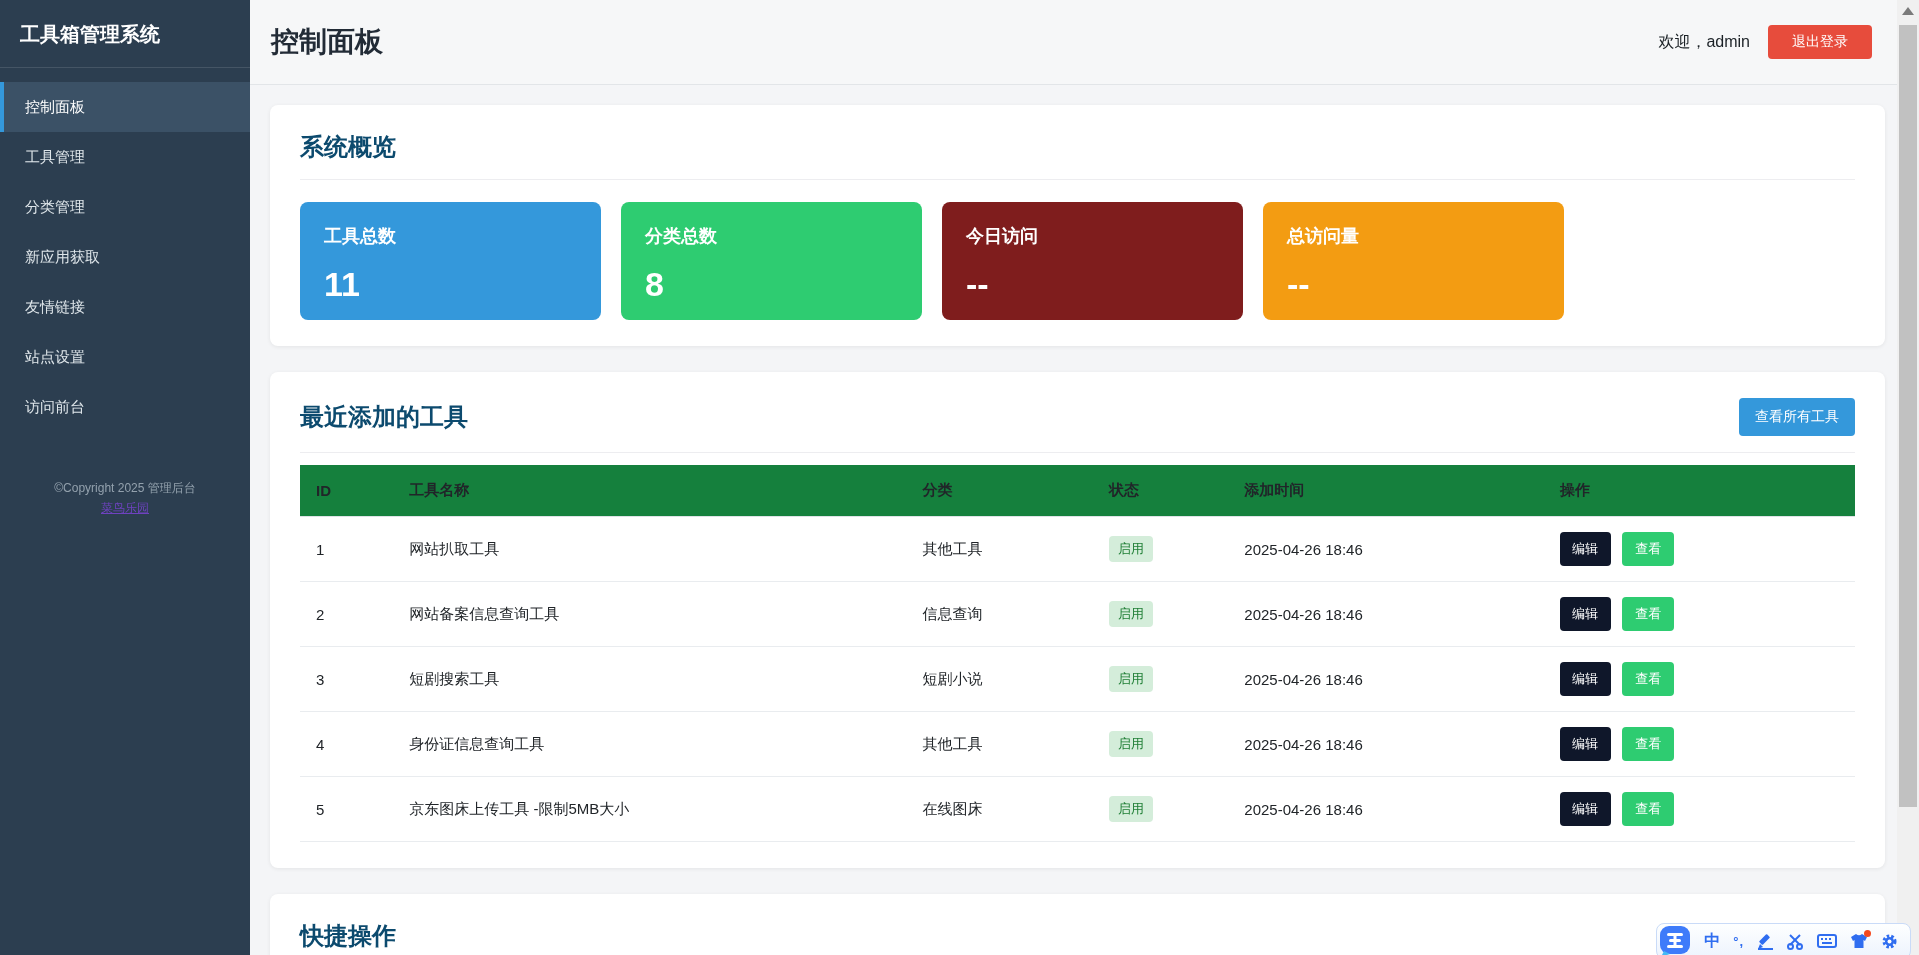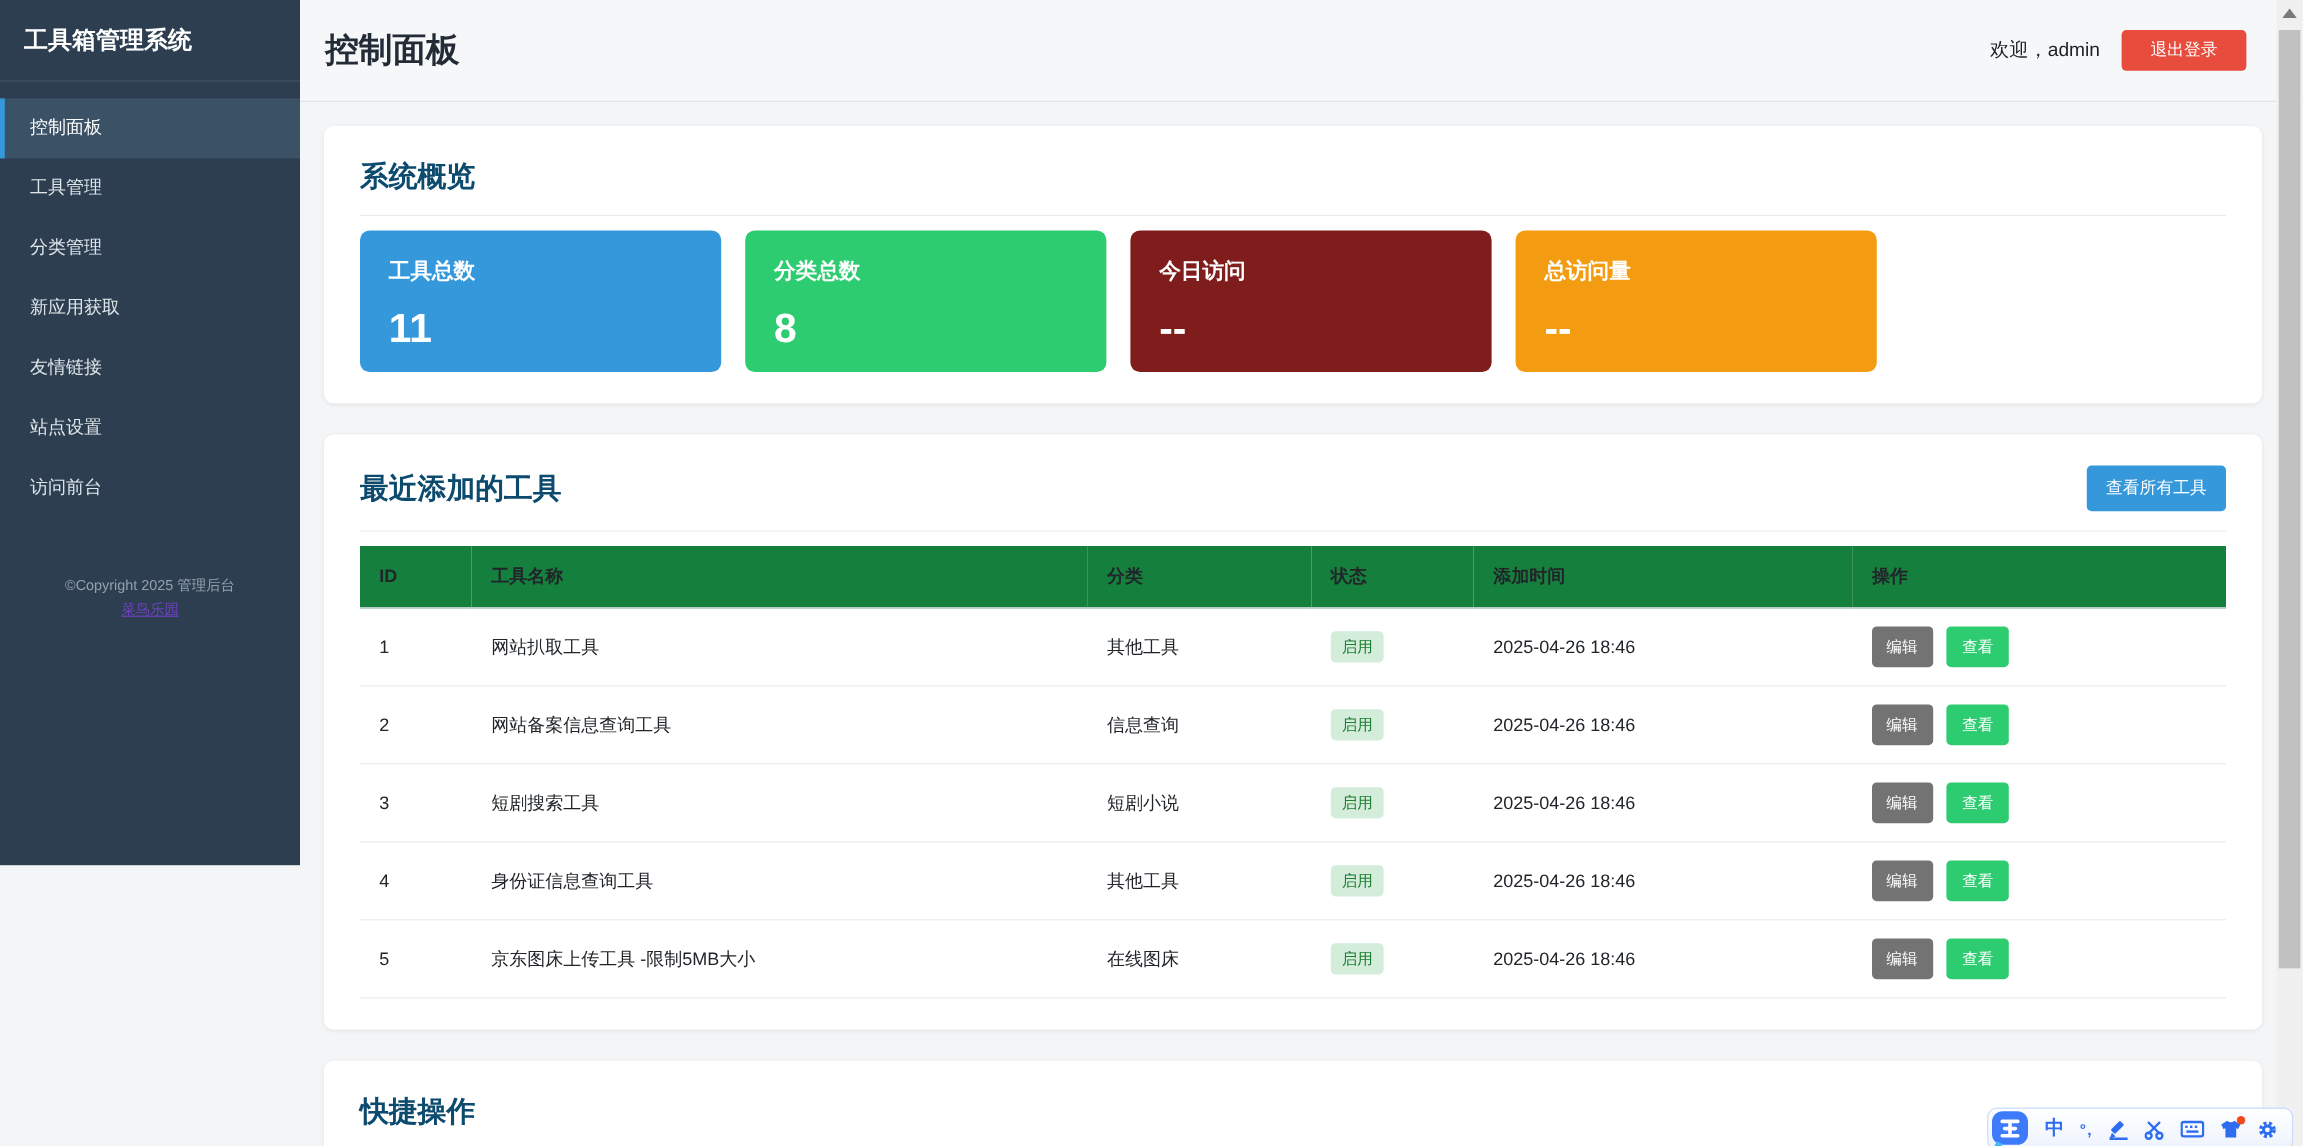--- a/index.html
+++ b/index.html
@@ -6,21 +6,21 @@
   html,body { width:1919px; height:955px; overflow:hidden; }
   body {
     font-family: "Liberation Sans", "DejaVu Sans", sans-serif;
     background:#f4f5f7;
     display:flex;
     position:relative;
     color:#212529;
   }
   
   .sidebar {
-    width:250px; height:721px; background:#2c3e50; flex-shrink:0;
+    width:250px; height:955px; background:#2c3e50; flex-shrink:0;
     display:flex; flex-direction:column;
   }
   .sidebar-title {
     height:68px; line-height:68px; padding-left:20px;
     color:#ffffff; font-size:20px; font-weight:bold;
     border-bottom:1px solid rgba(255,255,255,0.12);
   }
   .menu { margin-top:14px; }
   .menu-item {
     height:50px; line-height:50px; padding-left:21px;
@@ -48,21 +48,21 @@
   }
   .content { padding:20px 34px 0 20px; flex:1; overflow:hidden; }
   .card {
     background:#ffffff; border-radius:8px;
     box-shadow:0 1px 4px rgba(0,0,0,0.07);
     padding:26px 30px; margin-bottom:26px;
   }
   .card-title { font-size:24px; font-weight:bold; color:#0c4a6e; }
   .card-hr { border:none; border-top:1px solid #ededf0; margin:16px 0 0 0; }
   
-  .stats-row { display:flex; gap:20px; margin-top:12px; }
+  .stats-row { display:flex; gap:20px; margin-top:22px; }
   .stat-card {
     width:301px; height:118px; border-radius:8px; color:#ffffff;
     padding:22px 24px; cursor:default;
   }
   .stat-label { font-size:18px; font-weight:bold; }
   .stat-value { font-size:34px; font-weight:bold; margin-top:17px; }
   
   .card-header-row { display:flex; align-items:center; justify-content:space-between; }
   .view-all-btn {
     background:#3498db; color:#fff; border:none; border-radius:4px;
@@ -77,21 +77,21 @@
   .col-id{width:6%;} .col-name{width:33%;} .col-cat{width:12%;}
   .col-status{width:8.7%;} .col-time{width:20.3%;} .col-action{width:20%;}
   .badge-enabled {
     display:inline-block; background:#d4edda; color:#1e7e34;
     padding:4px 9px; border-radius:4px; font-size:13px;
   }
   .btn-edit,.btn-view {
     color:#fff; border:none; border-radius:4px; padding:8px 13px;
     font-size:13px; cursor:pointer; margin-right:7px;
   }
-  .btn-edit { background:#737373;padding-left:12px; }
+  .btn-edit { background:#0f172a;padding-left:12px; }
   .btn-view { background:#2ecc71; }
   
   .scrollbar {
     position:absolute; top:0; right:0; width:22px; height:955px;
     background:#f0f0f0; z-index:5;
   }
   .scroll-arrow-up {
     position:absolute; top:7px; left:5px;
     width:0; height:0; border-left:6px solid transparent;
     border-right:6px solid transparent; border-bottom:8px solid #7a7a7a;

